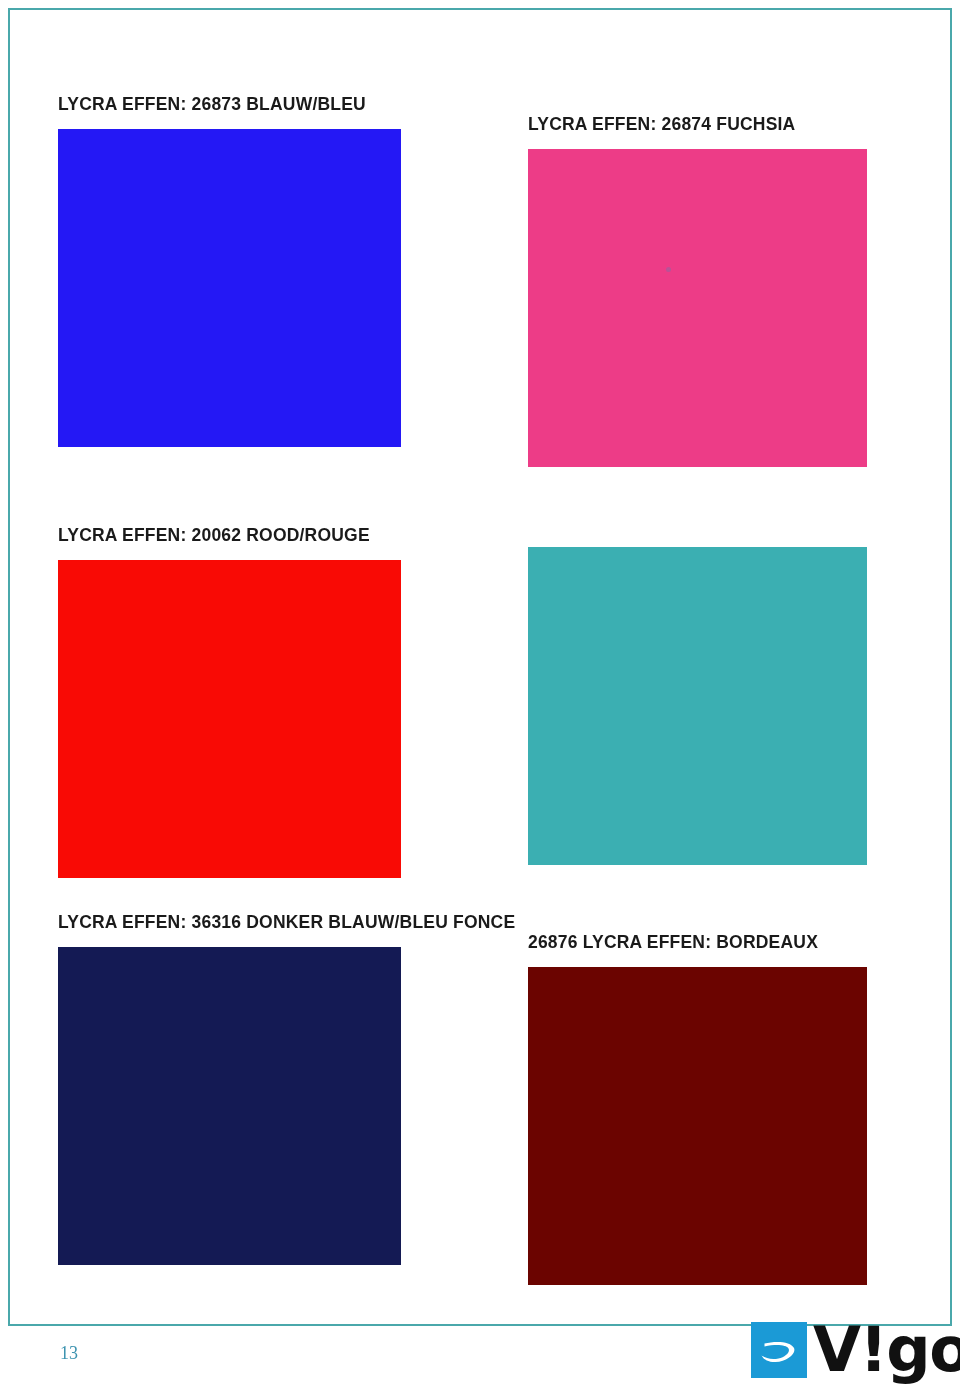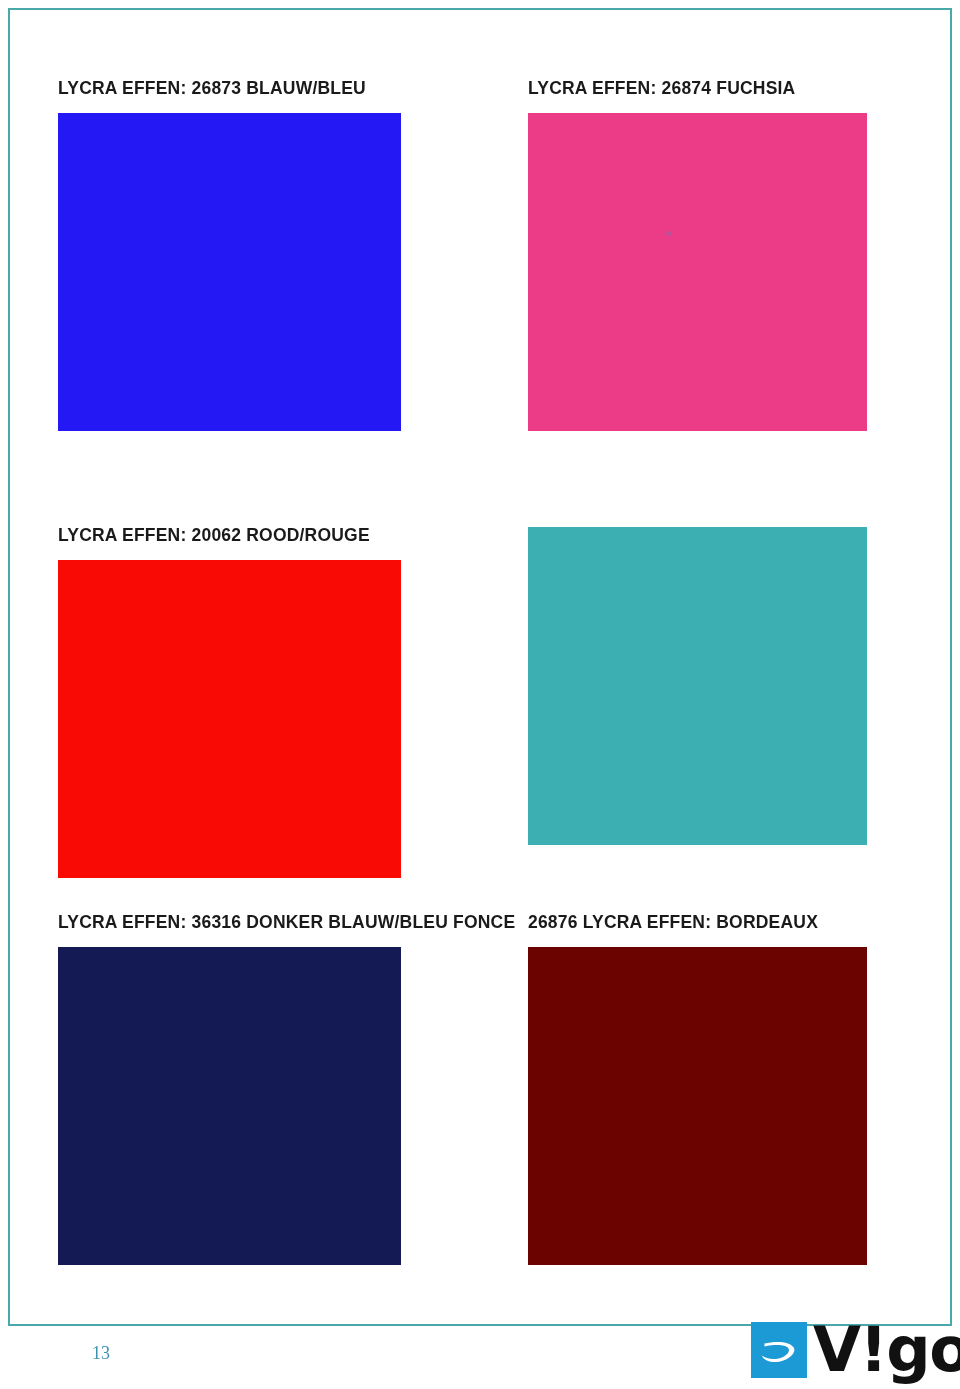--- a/index.html
+++ b/index.html
@@ -57,23 +57,23 @@
   }
 
   .swatch {
     display: block;
     border: 0;
     position: relative;
   }
 
   
   .col-left  { left: 58px; }
-  .col-right { left: 528px; }
+  .col-right { left: 528px; margin-top: 20px; }
 
-  .row-1 { top: 80px; }
+  .row-1 { top: 96px; }
   .row-2 { top: 527px; }
   .row-3 { top: 914px; }
 
   .lbl-slot { height: 33px; }
 
   .sw-left  { width: 343px; height: 318px; }
   .sw-right { width: 339px; height: 318px; }
 
   
   .artifact {
@@ -86,21 +86,20 @@
     border-radius: 50%;
   }
 
   
   .footer {
     position: absolute;
     left: 0;
     top: 1318px;
     width: 776px;
     height: 71px;
-    margin-left: 32px;
   }
 
   .page-number {
     position: absolute;
     left: 60px;
     top: 26px;
     font-size: 18px;
     color: #3d93b0;
     line-height: 1;
     font-family: "Liberation Serif", serif;

